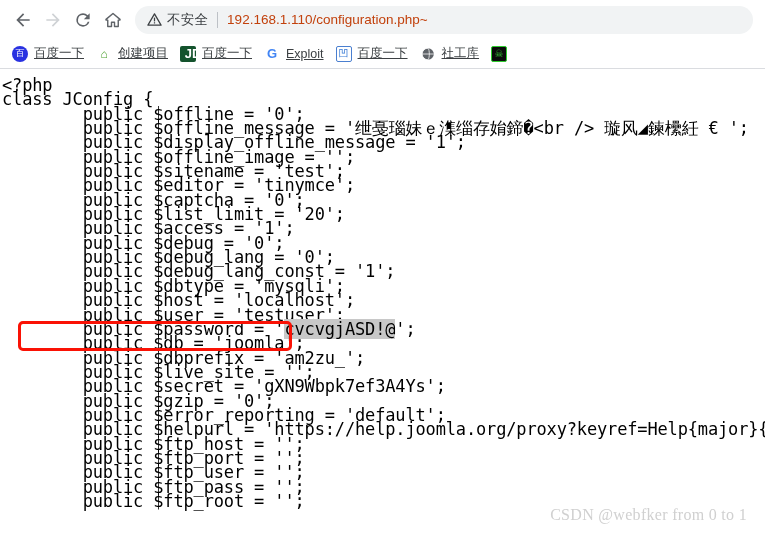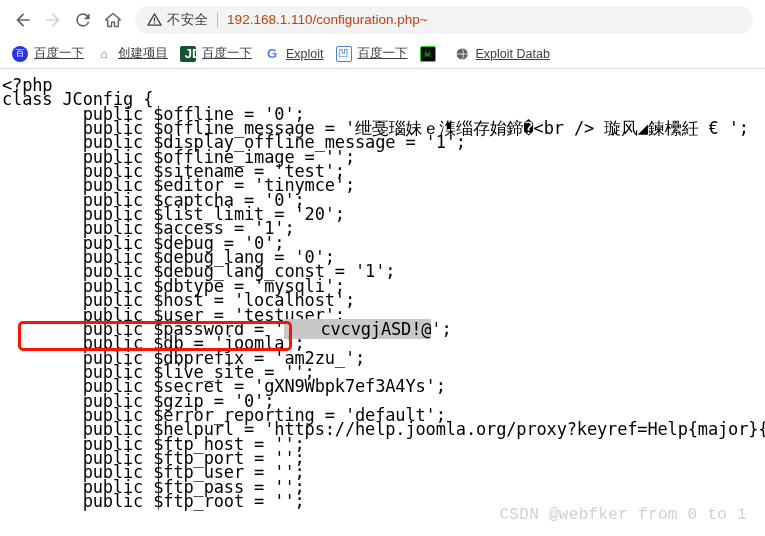--- a/index.html
+++ b/index.html
@@ -125,37 +125,36 @@
     font-family: "DejaVu Sans Mono", "Liberation Mono", monospace;
     font-size: 17px;
     line-height: 14.35px;
     color: #000000;
     white-space: pre;
     letter-spacing: -0.15px;
   }
   .sel {
     background: #c8c8c8;
     color: #000;
-    padding-left: 36px;
   }
   .rbox {
     position: absolute;
     left: 18px;
     top: 251px;
     width: 274px;
     height: 30px;
     border: 3px solid #fa1205;
     border-radius: 5px;
     pointer-events: none;
   }
   .watermark {
     position: absolute;
     right: 18px;
     bottom: 12px;
-    font-family: Liberation Mono, monospace;
+    font-family: Liberation Serif, serif;
     font-size: 16px;
     color: #d0d0d0;
     white-space: nowrap;
     letter-spacing: .3px;
   }
 </style>
 </head>
 <body>
 
 <div id="page">
@@ -222,34 +221,34 @@
       <div class="bm">
         <span class="bm-ico ico-google">G</span>
         <span class="bm-label">Exploit</span>
       </div>
 
       <div class="bm">
         <span class="bm-ico ico-gitee">凹</span>
         <span class="bm-label">百度一下</span>
       </div>
 
-
-      <div class="bm">
-        <span class="bm-ico ico-0day">☠</span>
-      </div>
-
       <div class="bm">
         <span class="bm-ico ico-globe">
           <svg width="14" height="14" viewBox="0 0 24 24">
             <circle cx="12" cy="12" r="10" fill="#5f6368"></circle>
             <path d="M12 2a10 10 0 0 0 0 20M2 12h20M12 2c3 3 3 17 0 20" fill="none" stroke="#fff" stroke-width="1.3"></path>
           </svg>
         </span>
-        <span class="bm-label">Exploit Datab</span>
-      </div>
+        <span class="bm-label">社工库</span>
+      </div>
+
+      <div class="bm">
+        <span class="bm-ico ico-0day">☠</span>
+      </div>
+
     </div>
 
     <div class="chrome-bottom-line"></div>
   </div>
 
   <div class="content">
     <pre class="code" id="code-block">&lt;?php
 class JConfig {
         public $offline = '0';
         public $offline_message = '绁戞瑙妹ｅ潗缁存姢鍗�&lt;br /&gt; 璇风◢鍊欙紝 € ';

